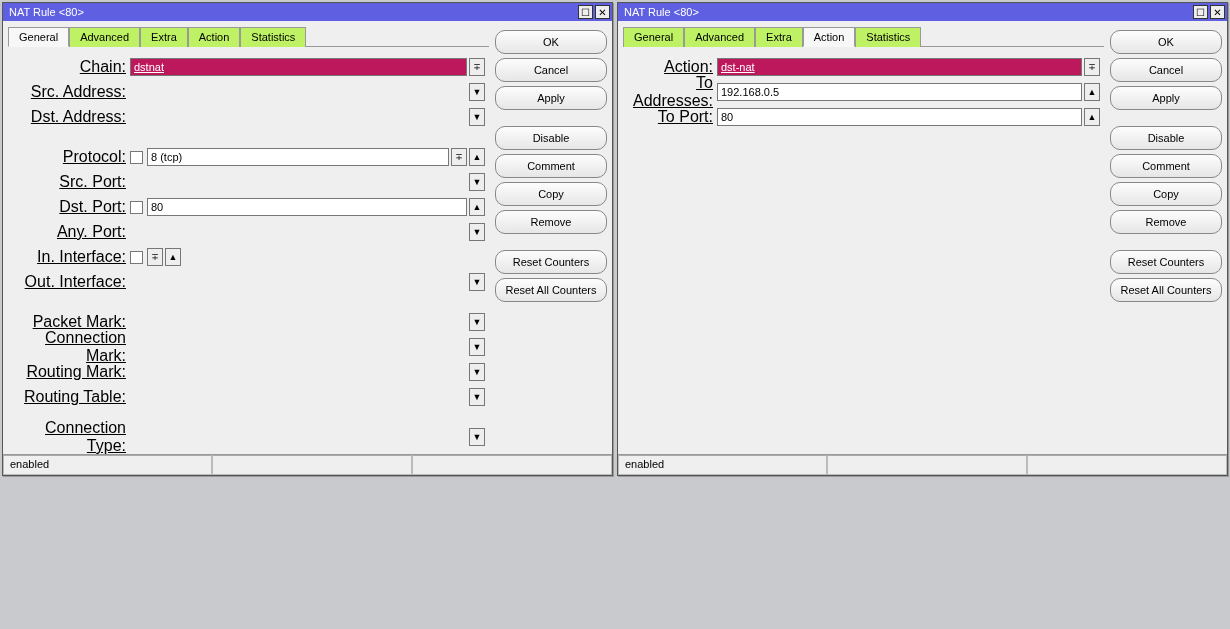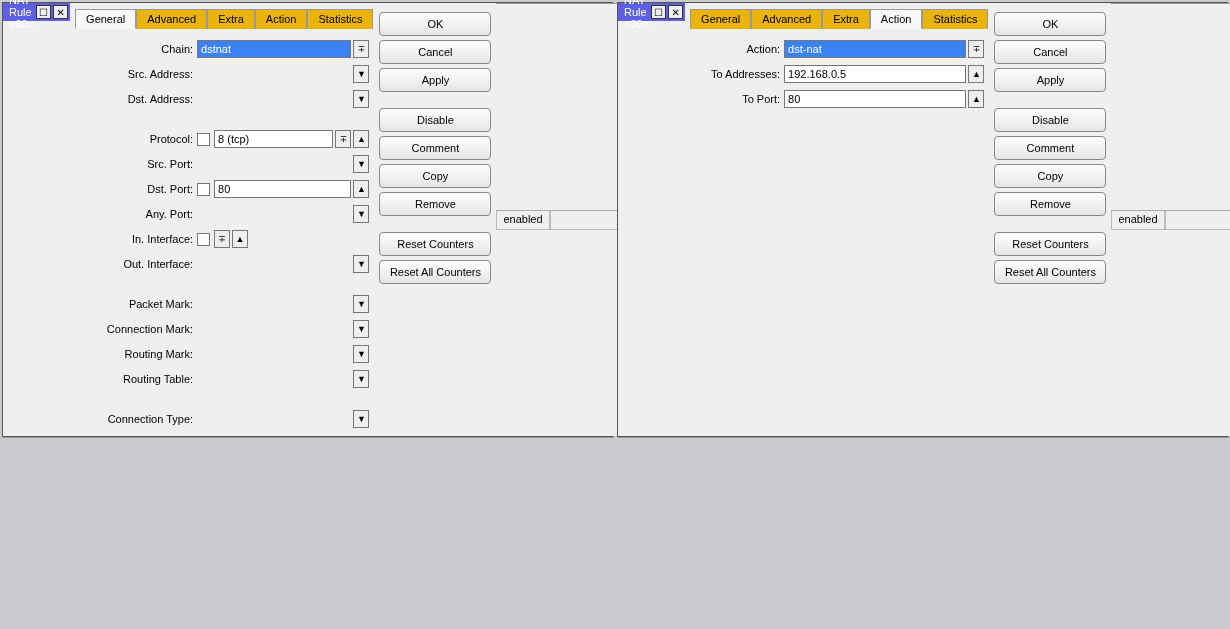--- a/index.html
+++ b/index.html
@@ -12,21 +12,21 @@
     width: 1230px;
     height: 629px;
     overflow: hidden;
   }
   .wrap { display: flex; gap: 4px; padding: 2px; }
   .window {
     width: 611px;
     background: #efefef;
     border: 1px solid #555;
     display: flex;
-    flex-direction: row;
+    flex-direction: column;
     box-shadow: 1px 1px 0 #999;
   }
   .titlebar {
     background: #5f5fe1;
     color: #fff;
     display: flex;
     align-items: center;
     height: 18px;
     padding: 0 2px 0 6px;
     font-size: 11px;
@@ -55,21 +55,21 @@
   }
   .tabs {
     display: flex;
     border-bottom: 1px solid #999;
     margin-bottom: 6px;
   }
   .tab {
     padding: 3px 10px;
     border: 1px solid #999;
     border-bottom: none;
-    background: #eab308;
+    background: #bef264;
     margin-right: 0px;
     position: relative;
     top: 1px;
     cursor: pointer;
     font-size: 11px;
   }
   .tab.active {
     background: #f7f7f7;
     border-bottom: 1px solid #f7f7f7;
   }
@@ -83,21 +83,22 @@
   .row {
     display: flex;
     align-items: center;
     height: 20px;
   }
   .gap { height: 10px; }
   .lbl {
     width: 120px;
     text-align: right;
     padding-right: 4px;
-    font-size: 11px;
+    font-size: 16px;
+    text-decoration: underline;
   }
   .fieldwrap {
     flex: 1;
     display: flex;
     align-items: center;
     gap: 2px;
     padding-right: 2px;
   }
   .chk {
     width: 13px; height: 13px;
@@ -110,21 +111,21 @@
     flex: 1;
     height: 18px;
     border: 1px solid #777;
     background: #fff;
     padding: 0 3px;
     font-size: 11px;
     line-height: 16px;
     overflow: hidden;
     white-space: nowrap;
   }
-  .input.sel { background: #3b82f6; color: #fff; }
+  .input.sel { background: #be185d; color: #fff; text-decoration: underline; }
   .ddbtn, .arrow {
     width: 16px; height: 18px;
     border: 1px solid #777;
     background: #eee;
     display: flex; align-items: center; justify-content: center;
     font-size: 9px;
     cursor: pointer;
     flex: none;
   }
   .right {
@@ -133,21 +134,21 @@
     flex-direction: column;
     gap: 4px;
     padding-top: 4px;
   }
   .btn {
     height: 24px;
     border: 1px solid #888;
     background: linear-gradient(#fdfdfd,#e6e6e6);
     font-size: 11px;
     cursor: pointer;
-    border-radius: 4px;
+    border-radius: 10px;
     display: flex; align-items: center; justify-content: center;
   }
   .btn-tall { min-width: 112px; }
   .spacer-sm { height: 8px; }
   .statusbar {
     display: flex;
     border-top: 1px solid #999;
     background: #efefef;
     align-items: center;
   }

